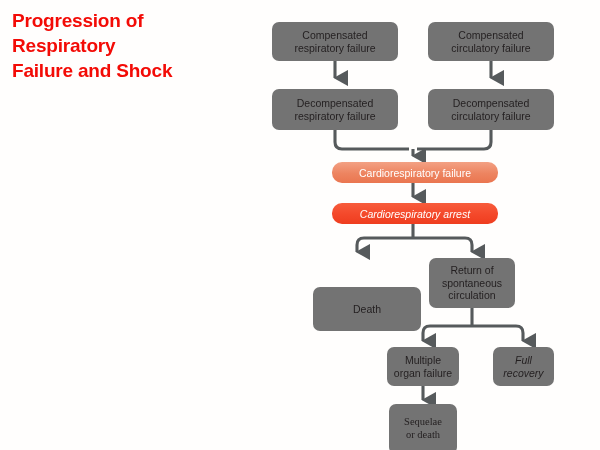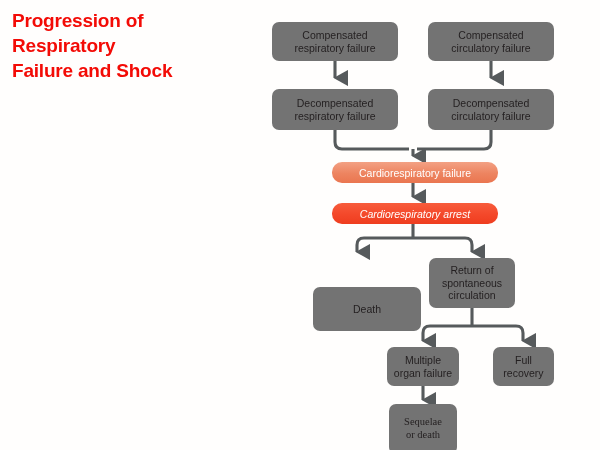--- a/index.html
+++ b/index.html
@@ -143,21 +143,21 @@
     <span>Multiple
 organ failure</span>
   </div>
 
   <div class="node" style="left:429px; top:258px; width:86px; height:50px;">
     <span>Return of
 spontaneous
 circulation</span>
   </div>
 
-  <div class="node" style="left:493px; top:347px; width:61px; height:39px;">
+  <div class="node" style="left:493px; top:347px; width:61px; height:39px;font-style:italic;">
     <span>Full
 recovery</span>
   </div>
 
   <div class="node" style="left:389px; top:404px; width:68px; height:50px;font-family:Liberation Serif, serif;">
     <span>Sequelae
 or death</span>
   </div>
 
 </div>

